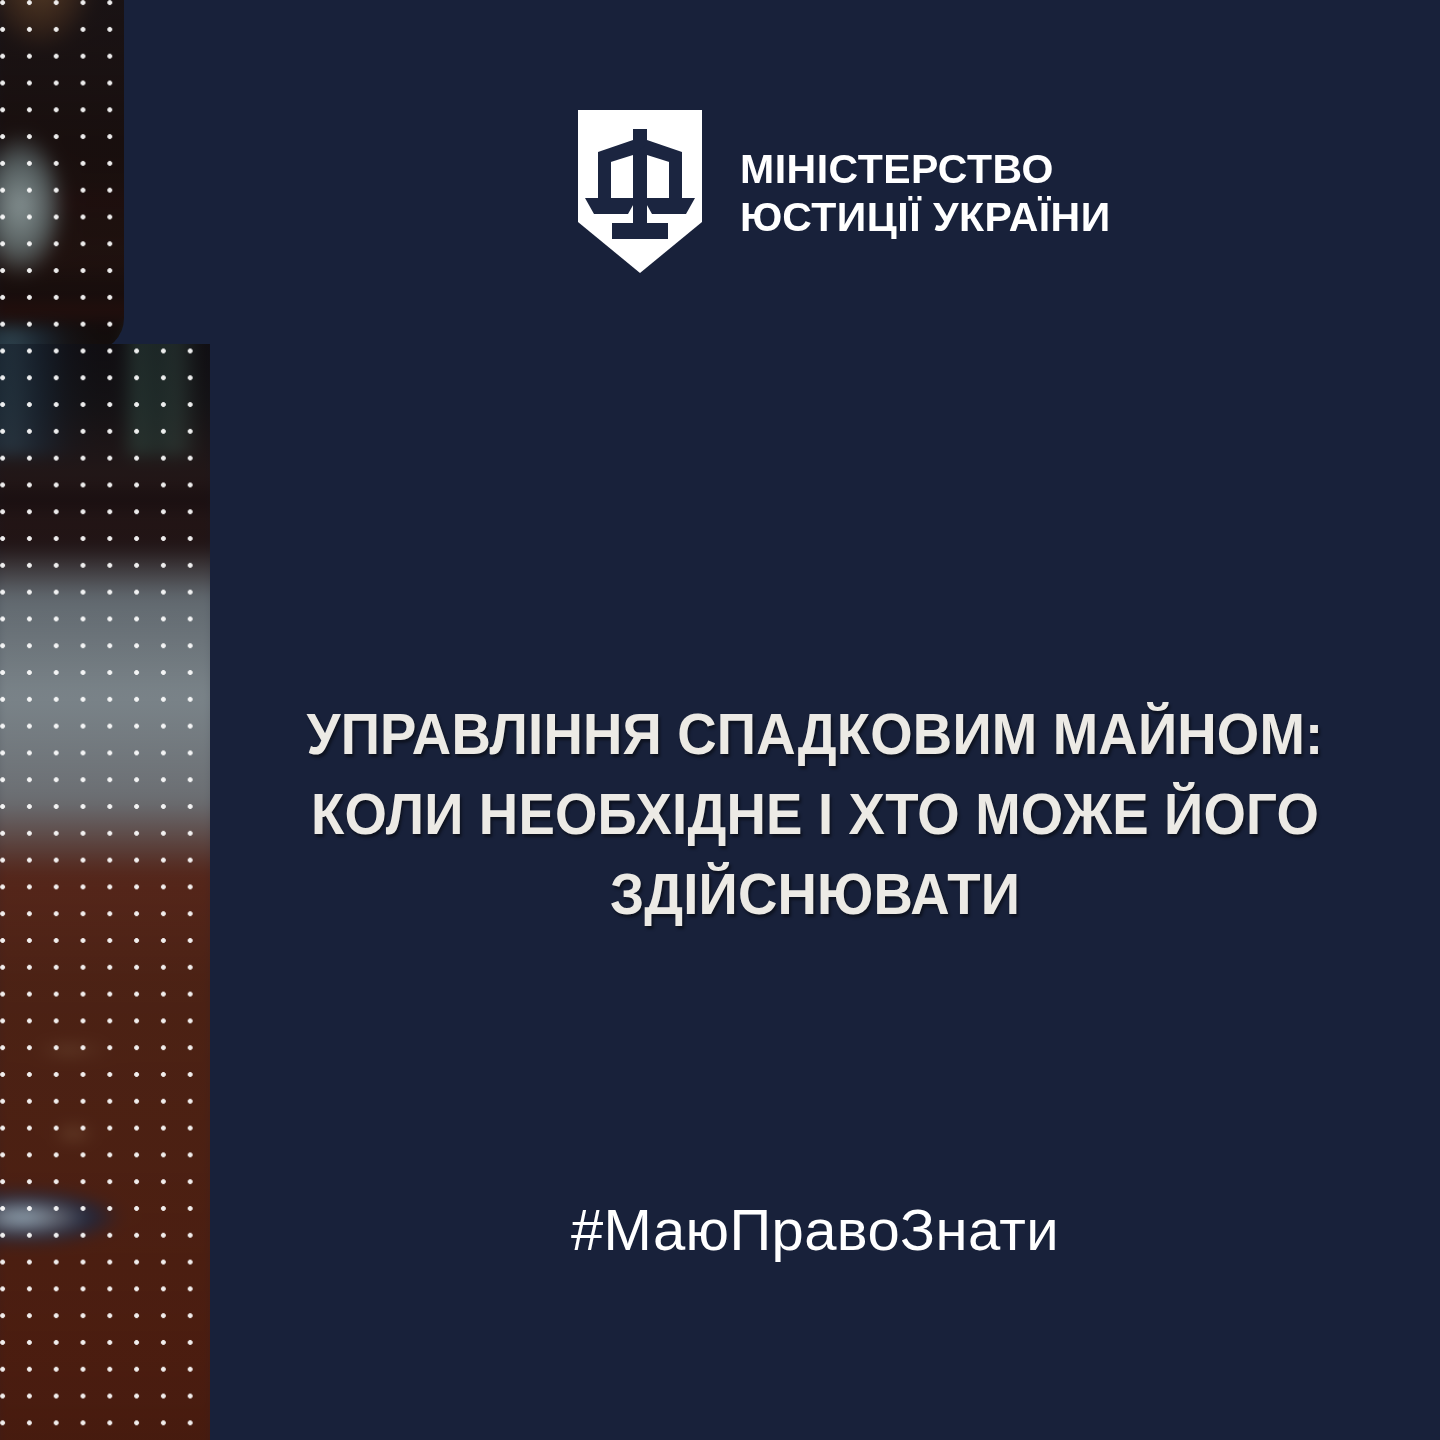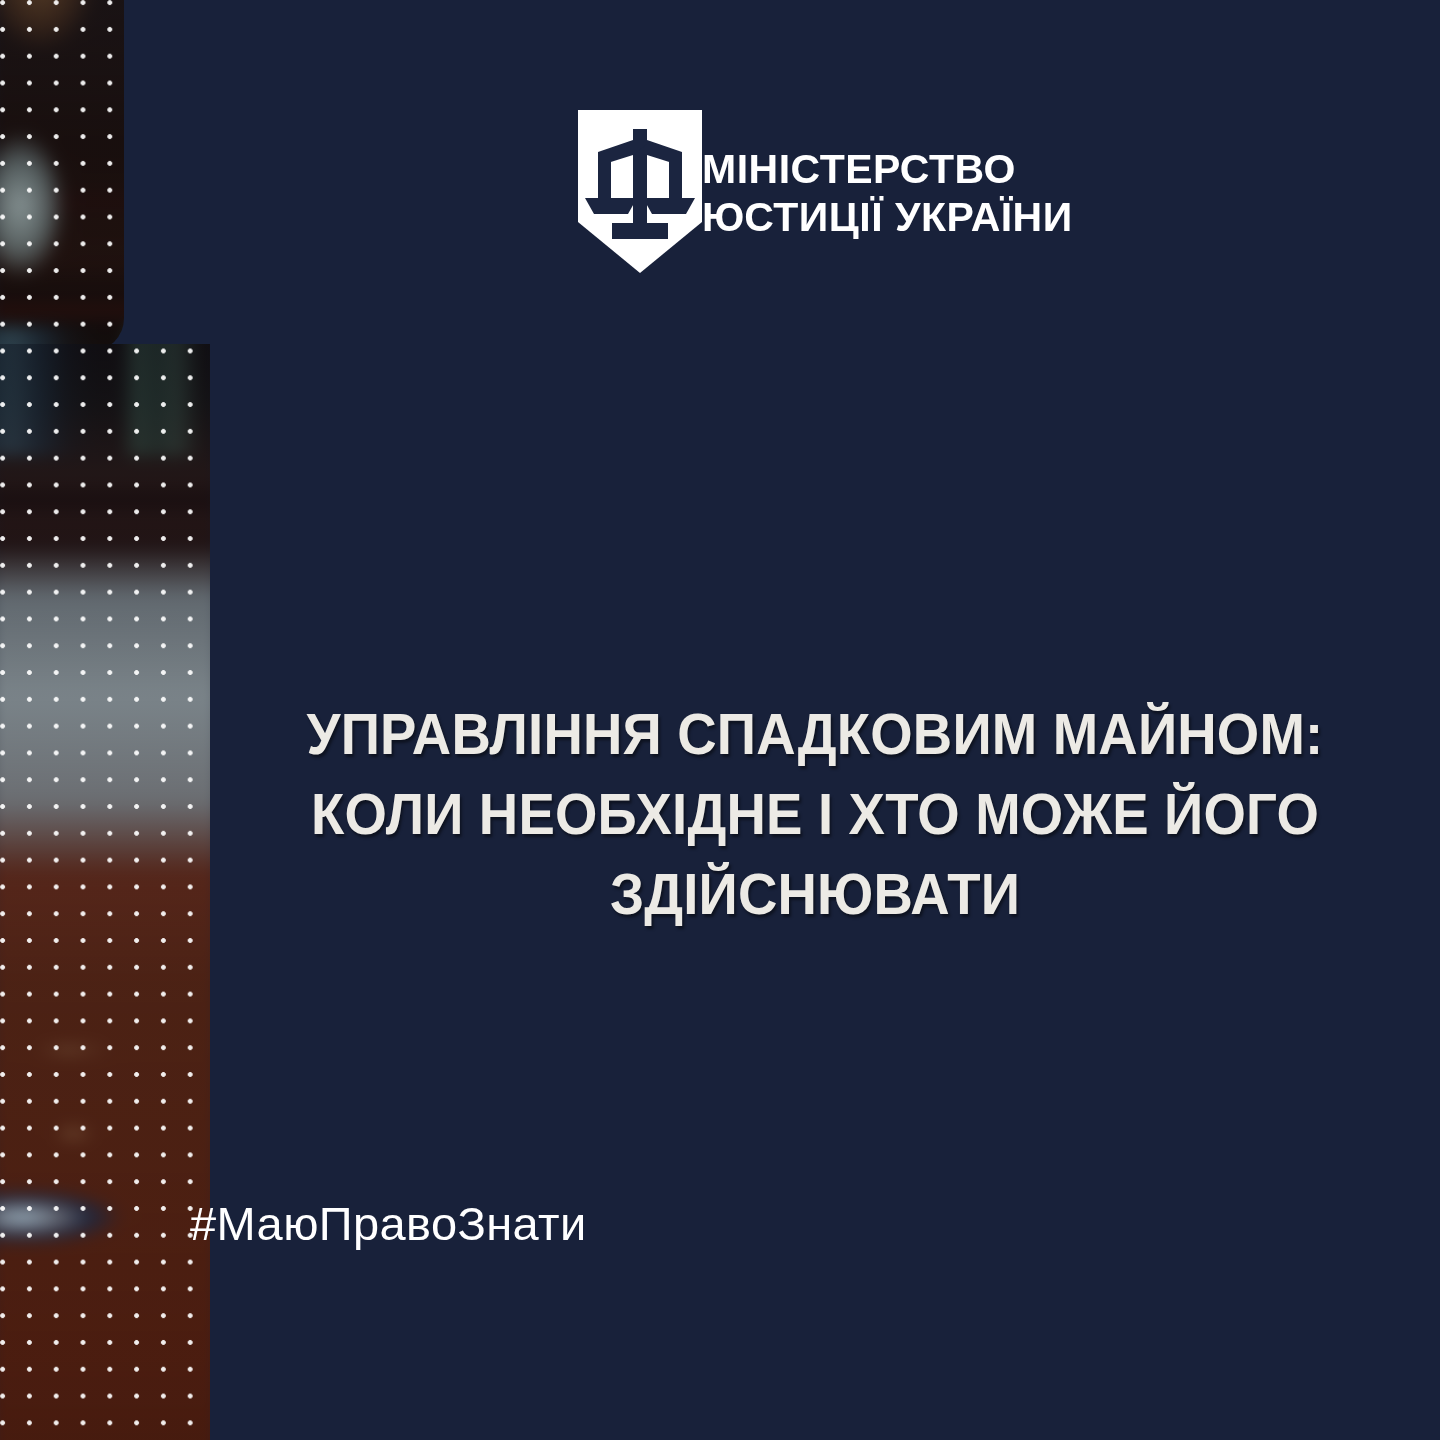--- a/index.html
+++ b/index.html
@@ -105,20 +105,21 @@
     mix-blend-mode: normal;
   }
 
   
   .logo-lockup {
     position: absolute;
     left: 578px;
     top: 110px;
     display: flex;
     align-items: center;
+    gap: 38px;
   }
   .shield {
     width: 124px;
     height: 163px;
     flex: none;
     display: block;
   }
   .logo-text {
     color: #ffffff;
     font-size: 41px;
@@ -146,23 +147,23 @@
     transform-origin: center;
   }
   .headline .ln { display: block; white-space: nowrap; }
 
   
   .hashtag {
     position: absolute;
     left: 190px;
     top: 1196px;
     width: 1250px;
-    text-align: left;
+    text-align: center;
     color: #ffffff;
-    font-size: 47px;
+    font-size: 58px;
     font-weight: 400;
     letter-spacing: 0.4px;
   }
 </style>
 </head>
 <body>
 
 <div class="poster">
 
   <div class="photo-strip">

